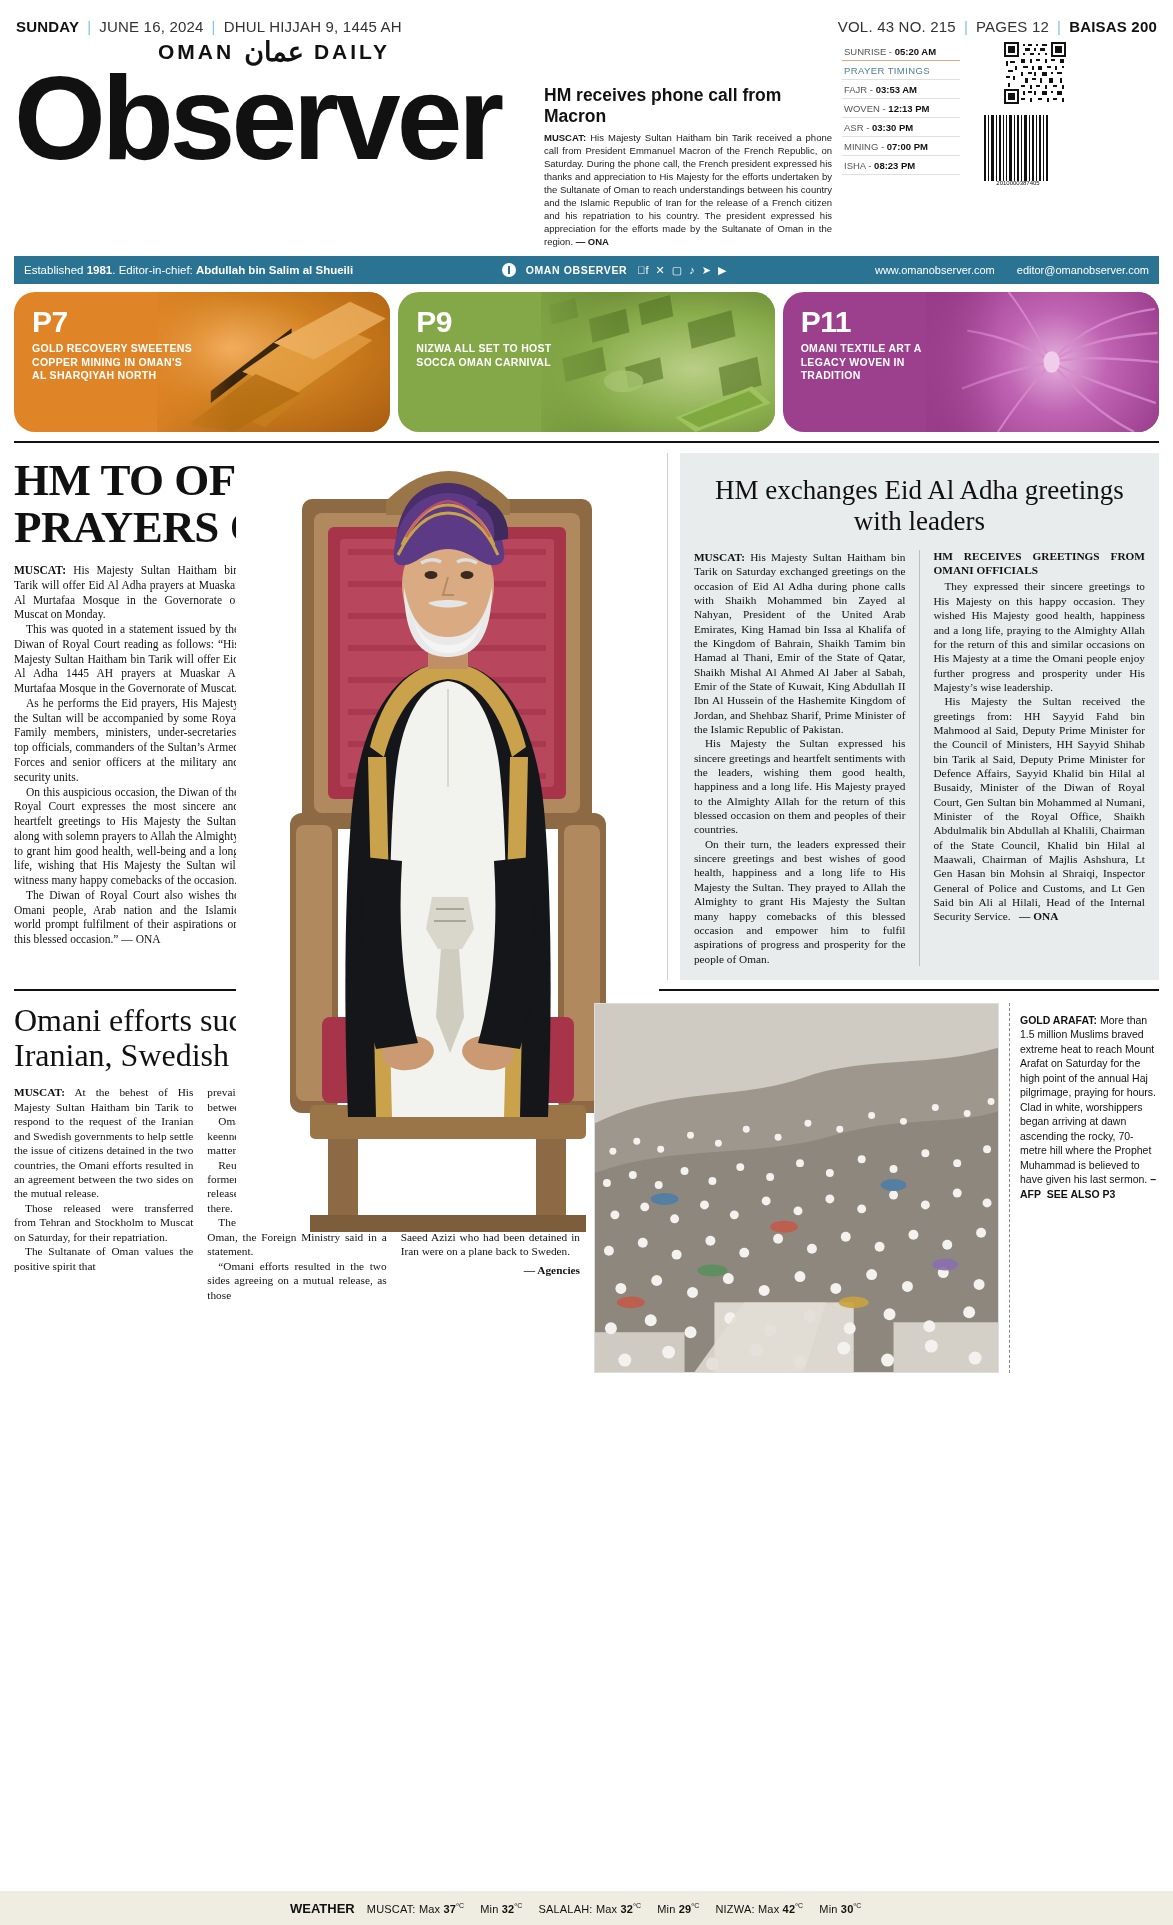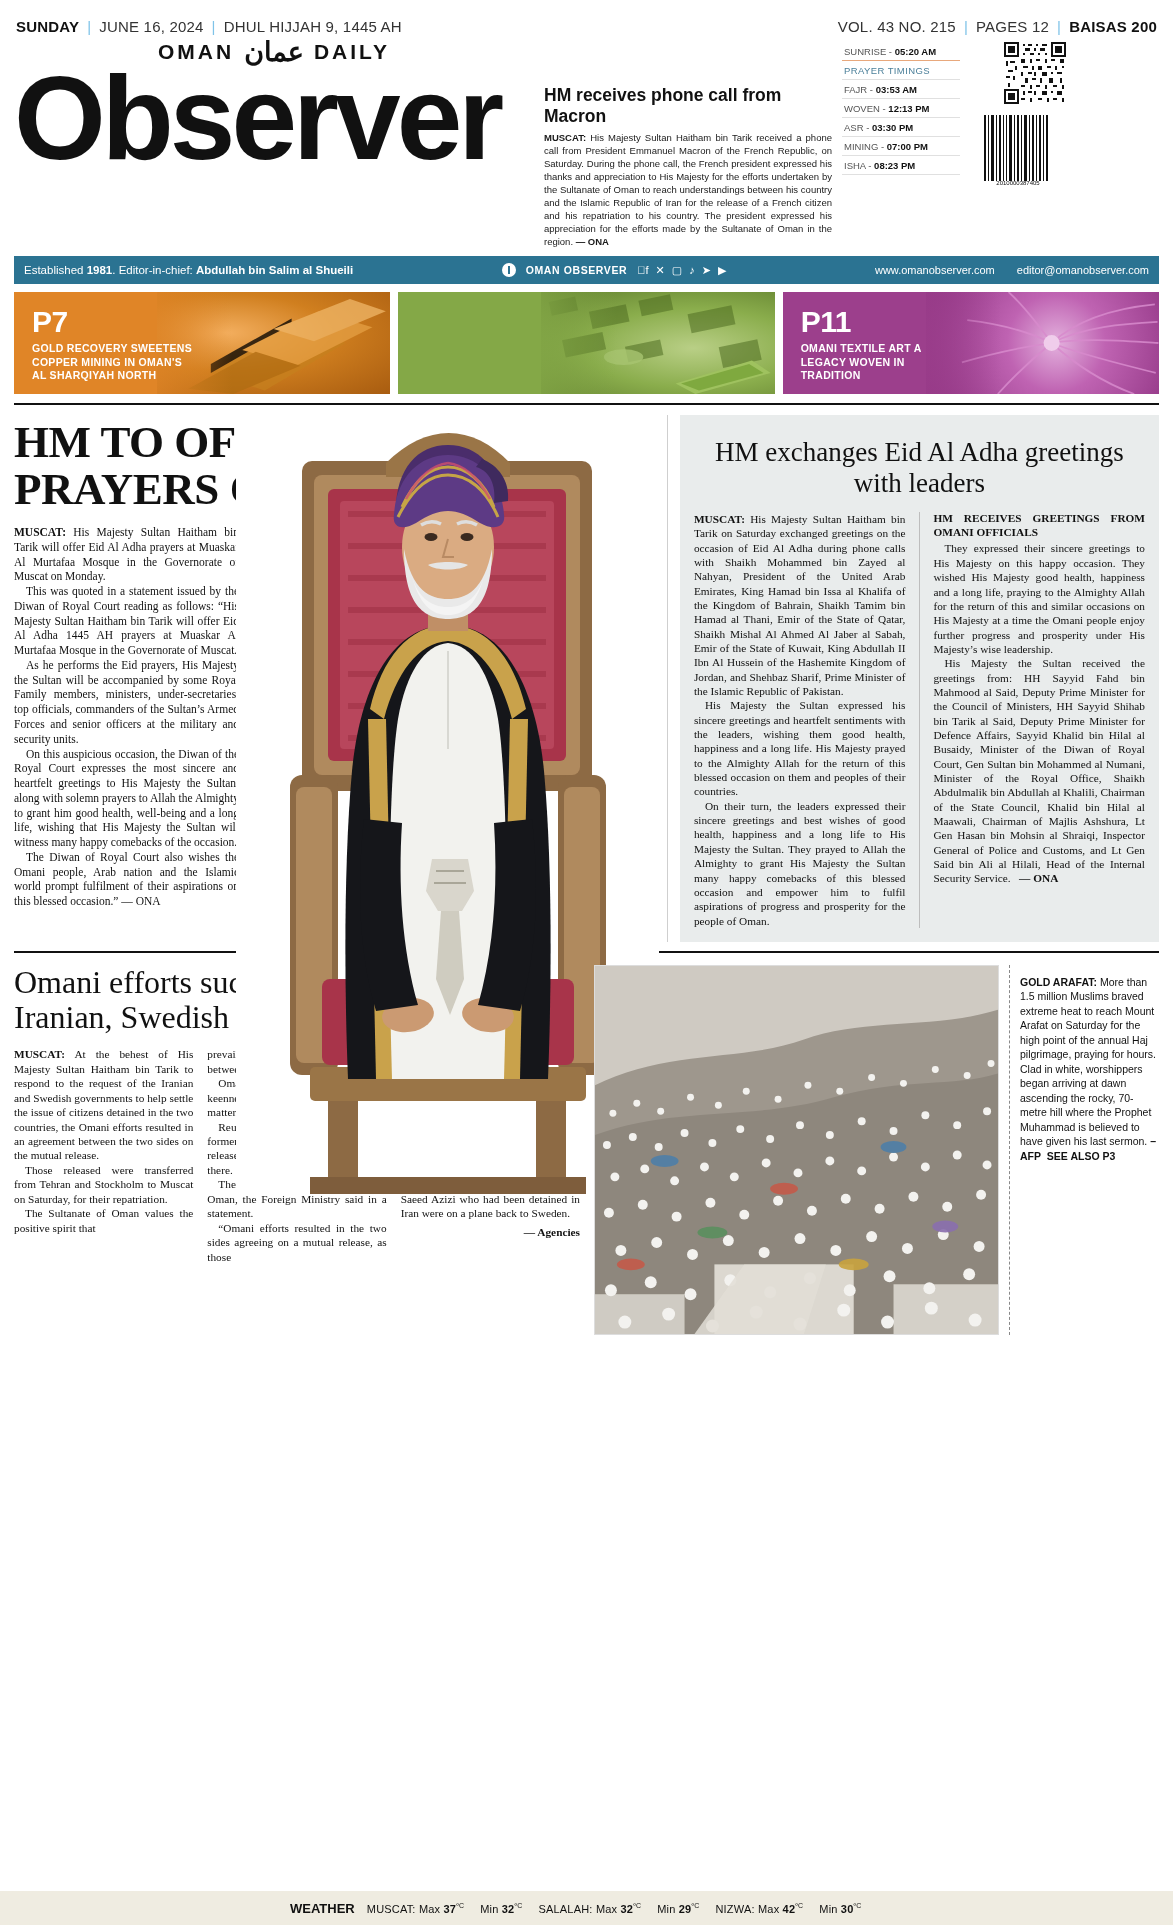--- a/index.html
+++ b/index.html
@@ -63,21 +63,21 @@
   .bluebar .est b { font-weight:bold; }
   .bluebar .mid { display:flex; align-items:center; gap:10px; }
   .bb-logo { width:14px; height:14px; border-radius:50%; background:#fff; position:relative; }
   .bb-logo:after { content:""; position:absolute; left:6px; top:3px; width:2.5px; height:8px; background:#2b7392;}
   .bb-name { font-weight:bold; letter-spacing:.6px; font-size:10.5px; }
   .socials { display:flex; gap:7px; align-items:center; font-size:11px; }
   .bluebar .right { display:flex; gap:22px; font-size:11px; }
 
   
   .promos { display:flex; gap:8px; margin-top:8px; }
-  .promo { flex:1; height:102px; position:relative; overflow:hidden; display:flex; }
+  .promo { flex:1; height:140px; position:relative; overflow:hidden; display:flex;border-radius:21px; }
   .promo .txt { position:relative; z-index:3; padding:16px 0 0 18px; color:#fff; width:48%; }
   .promo .pnum { font-size:30px; font-weight:bold; line-height:.95; letter-spacing:-.5px; }
   .promo .ptitle { font-size:10.5px; font-weight:bold; line-height:1.3; letter-spacing:.3px; margin-top:5px; text-transform:uppercase; }
   .promo .art { position:absolute; right:0; top:0; bottom:0; width:62%; z-index:1; }
   .promo .fade { position:absolute; left:32%; top:0; bottom:0; width:26%; z-index:2; }
 
   
   .rule { border-top:2px solid #111; margin-top:9px; }
   .lead { display:flex; margin-top:10px; gap:0; }
   .lead-left { width:645px; position:relative; }
@@ -366,20 +366,24 @@
             <rect x="25" y="50" width="46" height="20" transform="rotate(-12 48 60)"></rect>
             <rect x="95" y="58" width="40" height="18" transform="rotate(-12 115 67)"></rect>
             <rect x="200" y="58" width="44" height="24" transform="rotate(-12 222 70)"></rect>
           </g>
           <ellipse cx="92" cy="74" rx="22" ry="9" fill="#a8c471" opacity=".8"></ellipse>
           <polygon points="150,104 235,78 256,92 172,116" fill="#9fc25f"></polygon>
           <polygon points="156,104 232,82 248,92 176,112" fill="#7fa93f"></polygon>
         </svg>
       </div>
       <div class="fade" style="background:linear-gradient(90deg,#84a847 0%,rgba(132,168,71,0) 100%)"></div>
+      <div class="txt">
+        <div class="pnum">P9</div>
+        <div class="ptitle">NIZWA ALL SET TO HOST SOCCA OMAN CARNIVAL</div>
+      </div>
     </div>
 
     <div class="promo" style="background:#9c3f8c">
       <div class="art" style="background:radial-gradient(circle at 56% 50%, #e3b0dd 0%, #bf63b2 35%, #8b2f7e 100%);">
         <svg width="100%" height="100%" viewBox="0 0 260 116" preserveAspectRatio="none">
           <g stroke="#d88bcd" stroke-width="2" fill="none" opacity=".85">
             <path d="M140,58 C170,30 215,18 255,14"></path>
               <path d="M140,58 C175,40 220,36 258,34"></path>
             <path d="M140,58 C178,52 222,56 259,58"></path>
               <path d="M140,58 C175,72 218,82 256,92"></path>

